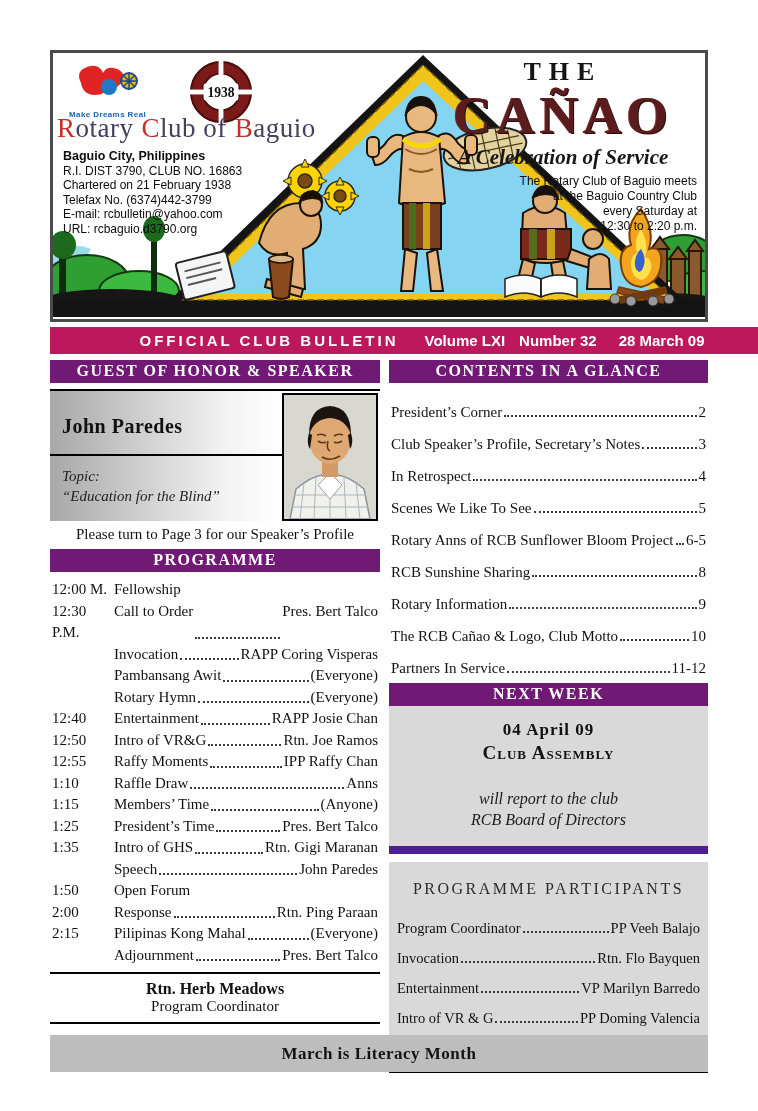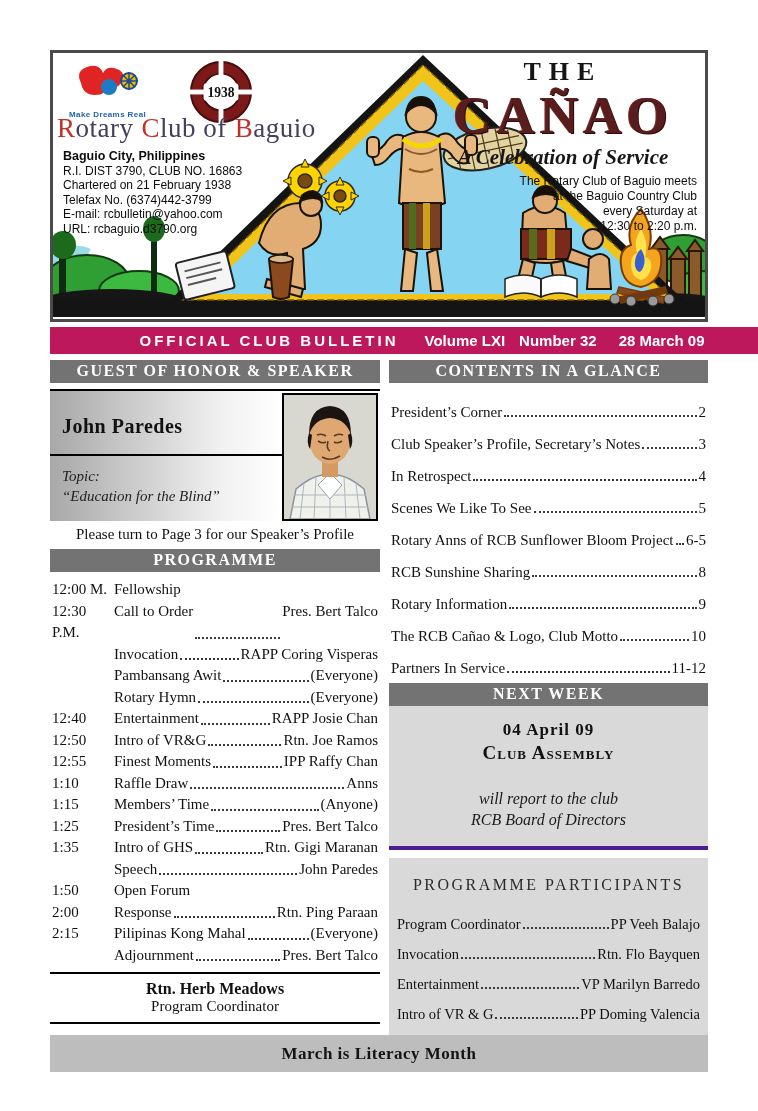--- a/index.html
+++ b/index.html
@@ -27,21 +27,21 @@
   .bulletin-bar{position:absolute;left:50px;top:327px;width:744px;height:27px;background:#be185d;color:#fff;
     font-family:"Liberation Sans",sans-serif;font-weight:bold;font-size:15px;display:flex;align-items:center;justify-content:center;}
   .bulletin-bar .b-label{letter-spacing:3px;margin-right:26px;}
   .bulletin-bar .b-vol{margin-right:14px;}
   .bulletin-bar .b-num{margin-right:22px;}
 
   
   .columns{position:absolute;left:50px;top:360px;width:658px;display:flex;gap:9px;}
   .col-left{width:330px;}
   .col-right{width:319px;}
-  .section-bar{background:#737373;color:#fff;text-align:center;font-weight:bold;font-size:16px;letter-spacing:1.5px;padding:2px 0 3px;}
+  .section-bar{background:#701a75;color:#fff;text-align:center;font-weight:bold;font-size:16px;letter-spacing:1.5px;padding:2px 0 3px;}
 
   
   .speaker-box{margin-top:6px;border-top:2px solid #000;display:flex;height:130px;}
   .speaker-left{flex:1;background:linear-gradient(to right,#a8a8a8,#f2f2f2 75%,#fff);position:relative;padding:0 0 0 12px;}
   .speaker-name{font-size:20px;font-weight:bold;margin-top:24px;letter-spacing:.5px;}
   .speaker-divider{border-bottom:2px solid #000;margin:16px 0 10px -12px;}
   .topic-label,.topic-title{font-style:italic;font-size:15px;line-height:20px;color:#222;}
   .speaker-photo{width:92px;height:124px;border:2px solid #000;margin:2px 2px 0 0;flex:none;}
   .speaker-note{text-align:center;font-size:15px;margin:5px 0 6px;}
 
@@ -61,21 +61,21 @@
   .thick-end{border-top:5px solid #000;}
 
   
   .contents-rows{padding:8px 2px 4px 2px;font-size:15px;}
   .crow{display:flex;align-items:flex-end;height:30px;padding-bottom:2px;}
   .clabel{white-space:nowrap;}
   .cdots{flex:1;border-bottom:2px dotted #3a3a3a;margin:0 2px 4px 2px;}
   .cpage{white-space:nowrap;}
 
   
-  .nextweek-box{background:#d9d9d9;border-bottom:4px solid #4c1d95;text-align:center;height:126px;padding-top:14px;box-sizing:content-box;}
+  .nextweek-box{background:#d9d9d9;border-bottom:8px solid #4c1d95;text-align:center;height:126px;padding-top:14px;box-sizing:content-box;}
   .nw-date{font-size:17px;font-weight:bold;letter-spacing:1px;}
   .nw-event{font-size:19px;font-weight:bold;font-variant:small-caps;letter-spacing:1px;margin-top:2px;}
   .nw-note{font-style:italic;font-size:16px;line-height:21px;margin-top:24px;color:#1a1a1a;}
 
   
   .participants-box{background:#d9d9d9;margin-top:8px;padding:10px 8px 10px 8px;border-bottom:5px solid #000;}
   .pp-title{text-align:center;font-size:16px;letter-spacing:2.5px;color:#2b2b2b;margin:8px 0 10px;}
   .pprow{display:flex;align-items:flex-end;height:29px;font-size:14.5px;padding-bottom:1px;}
   .pprole{white-space:nowrap;}
   .ppdots{flex:1;border-bottom:2px dotted #3a3a3a;margin:0 2px 4px 2px;}
@@ -364,21 +364,21 @@
             <span class="pperson">RAPP Josie Chan</span>
           </div>
         <div class="prow">
             <span class="ptime">12:50</span>
             <span class="pitem">Intro of VR&amp;G</span>
             <span class="pdots"></span>
             <span class="pperson">Rtn. Joe Ramos</span>
           </div>
         <div class="prow">
             <span class="ptime">12:55</span>
-            <span class="pitem">Finest Moments</span>
+            <span class="pitem">Raffy Moments</span>
             <span class="pdots"></span>
             <span class="pperson">IPP Raffy Chan</span>
           </div>
         <div class="prow">
             <span class="ptime">1:10</span>
             <span class="pitem">Raffle Draw</span>
             <span class="pdots"></span>
             <span class="pperson">Anns</span>
           </div>
         <div class="prow">

